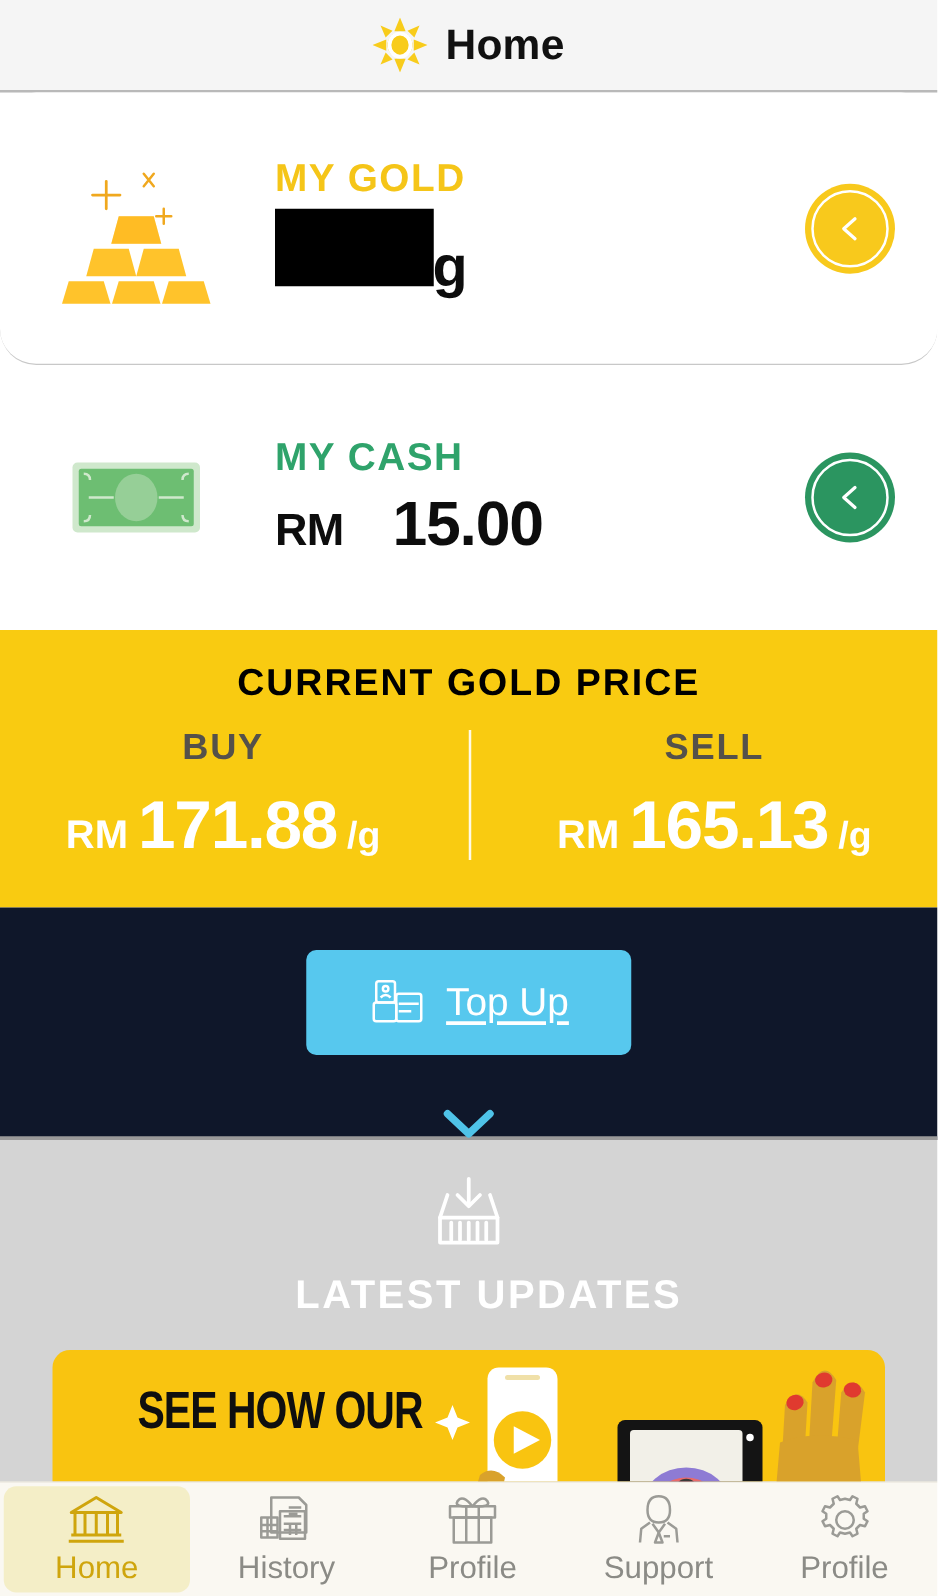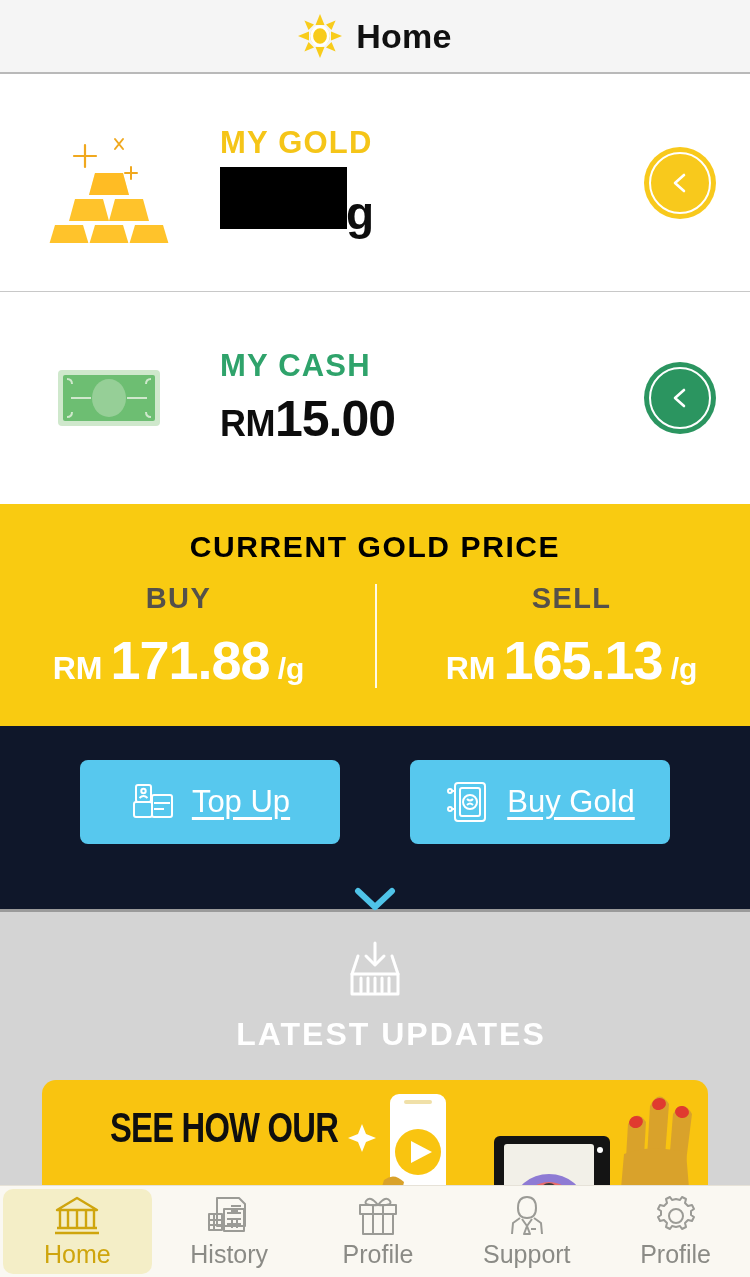--- a/index.html
+++ b/index.html
@@ -30,21 +30,21 @@
   }
   .sun-icon { width: 44px; height: 44px; display:block; }
 
   
   .balance-row {
     display: flex; align-items: center;
     background: #ffffff;
     flex: 0 0 auto;
     position: relative;
   }
-  .row-gold { height: 218px; border-bottom: 1px solid #c8c8c8; }
+  .row-gold { height: 218px; border-bottom: 1px solid #c8c8c8; border-radius: 29px; }
   .row-cash { height: 212px; }
 
   .row-icon {
     width: 218px; flex: 0 0 218px;
     display: flex; align-items: center; justify-content: center;
   }
   .row-body { flex: 1 1 auto; padding-left: 2px; }
   .row-action {
     width: 140px; flex: 0 0 140px;
     display: flex; align-items: center; justify-content: center;
@@ -55,21 +55,21 @@
     margin-bottom: 6px;
   }
   .label-gold { color: #f5c518; }
   .label-cash { color: #2fa36b; }
 
   .amount {
     display: flex; align-items: baseline;
     font-weight: 700; color: #0d0d0d;
   }
   .cur { font-size: 36px; font-weight: 700; letter-spacing: -.5px; }
-  .amt-big { font-size: 50px; font-weight: 700; letter-spacing: -1px; }
+  .amt-big { font-size: 50px; font-weight: 700; letter-spacing: -1px; padding-left: 39px; }
   .unit { font-size: 46px; font-weight: 700; }
   .redacted {
     display: inline-block;
     width: 127px; height: 62px;
     background: #000; vertical-align: middle;
     margin-right: -1px;
   }
 
   .circle-btn {
     width: 72px; height: 72px; border-radius: 50%;
@@ -322,34 +322,20 @@
             <rect x="6" y="6" width="15" height="17" rx="2"></rect>
             <circle cx="13.5" cy="12" r="2.2"></circle>
             <path d="M9.5 19 q4 -4 8 0"></path>
             <rect x="4" y="23" width="18" height="15" rx="2"></rect>
             <rect x="22" y="16" width="20" height="22" rx="2"></rect>
             <path d="M24 24 H40 M24 30 H34"></path>
           </g>
         </svg>
         <span class="action-label">Top Up</span>
       </div>
-      <div class="action-btn">
-        <svg class="action-icon" viewBox="0 0 46 46">
-          <g fill="none" stroke="#ffffff" stroke-width="2" stroke-linejoin="round">
-            <rect x="10" y="4" width="30" height="38" rx="3"></rect>
-            <rect x="15" y="9" width="20" height="28" rx="2"></rect>
-            <circle cx="25" cy="23" r="7"></circle>
-            <path d="M22 20 q3 3 6 0 M22 26 q3 -3 6 0"></path>
-            <path d="M6 12 h4 M6 30 h4"></path>
-            <circle cx="5" cy="12" r="2"></circle>
-              <circle cx="5" cy="30" r="2"></circle>
-          </g>
-        </svg>
-        <span class="action-label">Buy Gold</span>
-      </div>
     </div>
     <div class="chev-down-wrap">
       <svg class="chev-down" viewBox="0 0 42 26">
         <polyline points="4,5 21,21 38,5" fill="none" stroke="#4FC3E8" stroke-width="6" stroke-linecap="round" stroke-linejoin="round"></polyline>
       </svg>
     </div>
   </div>
 
   <div class="updates">
     <div class="updates-inner">

